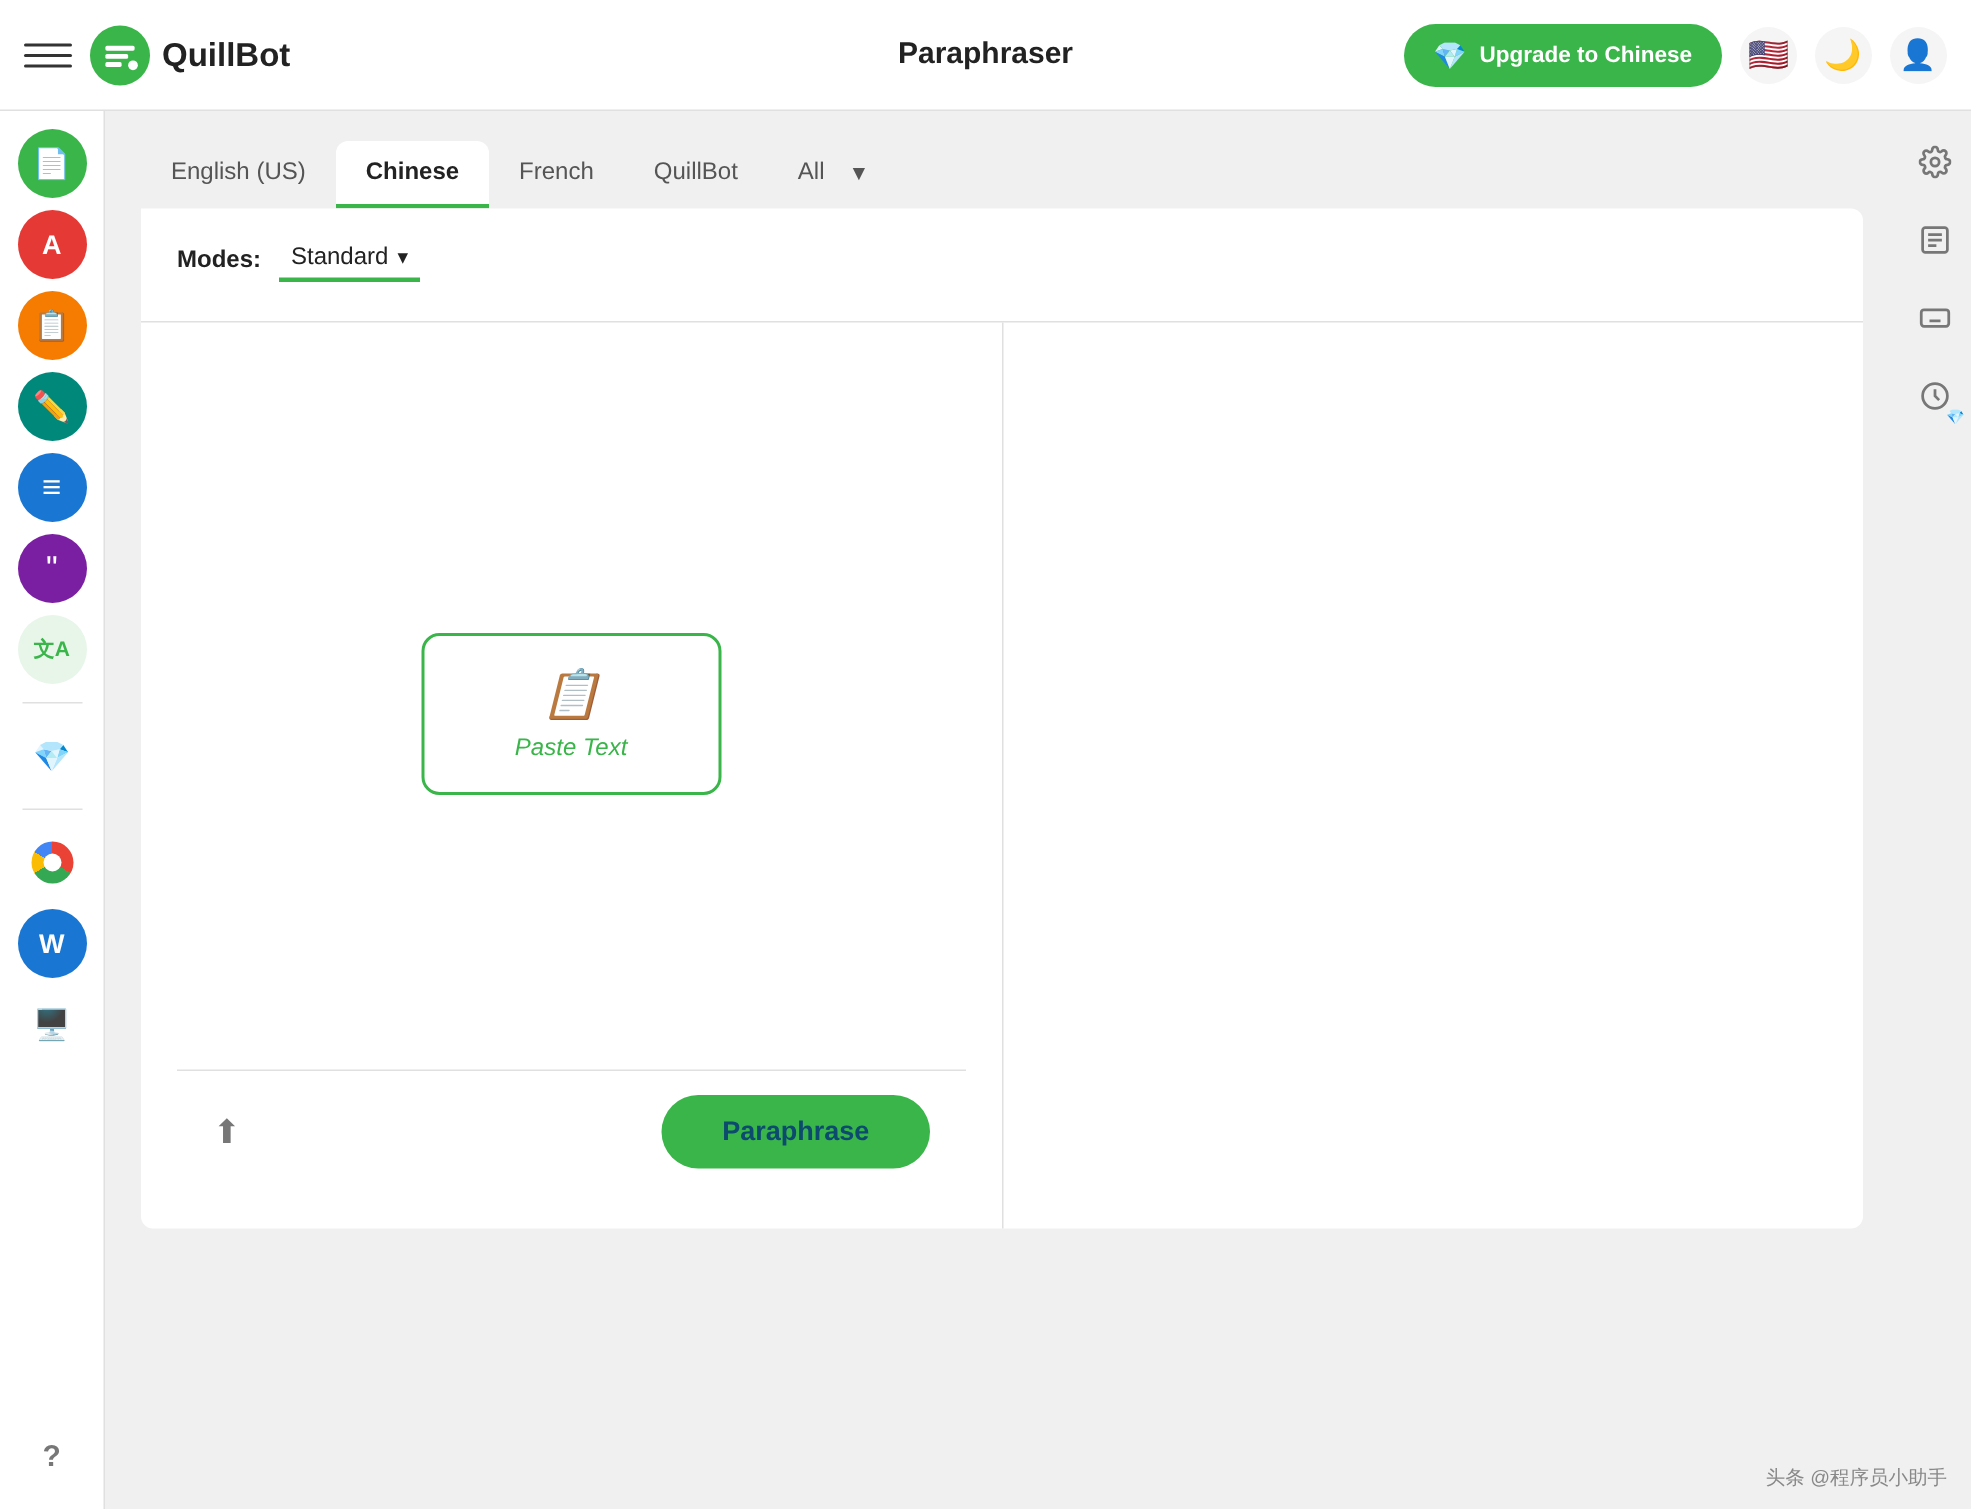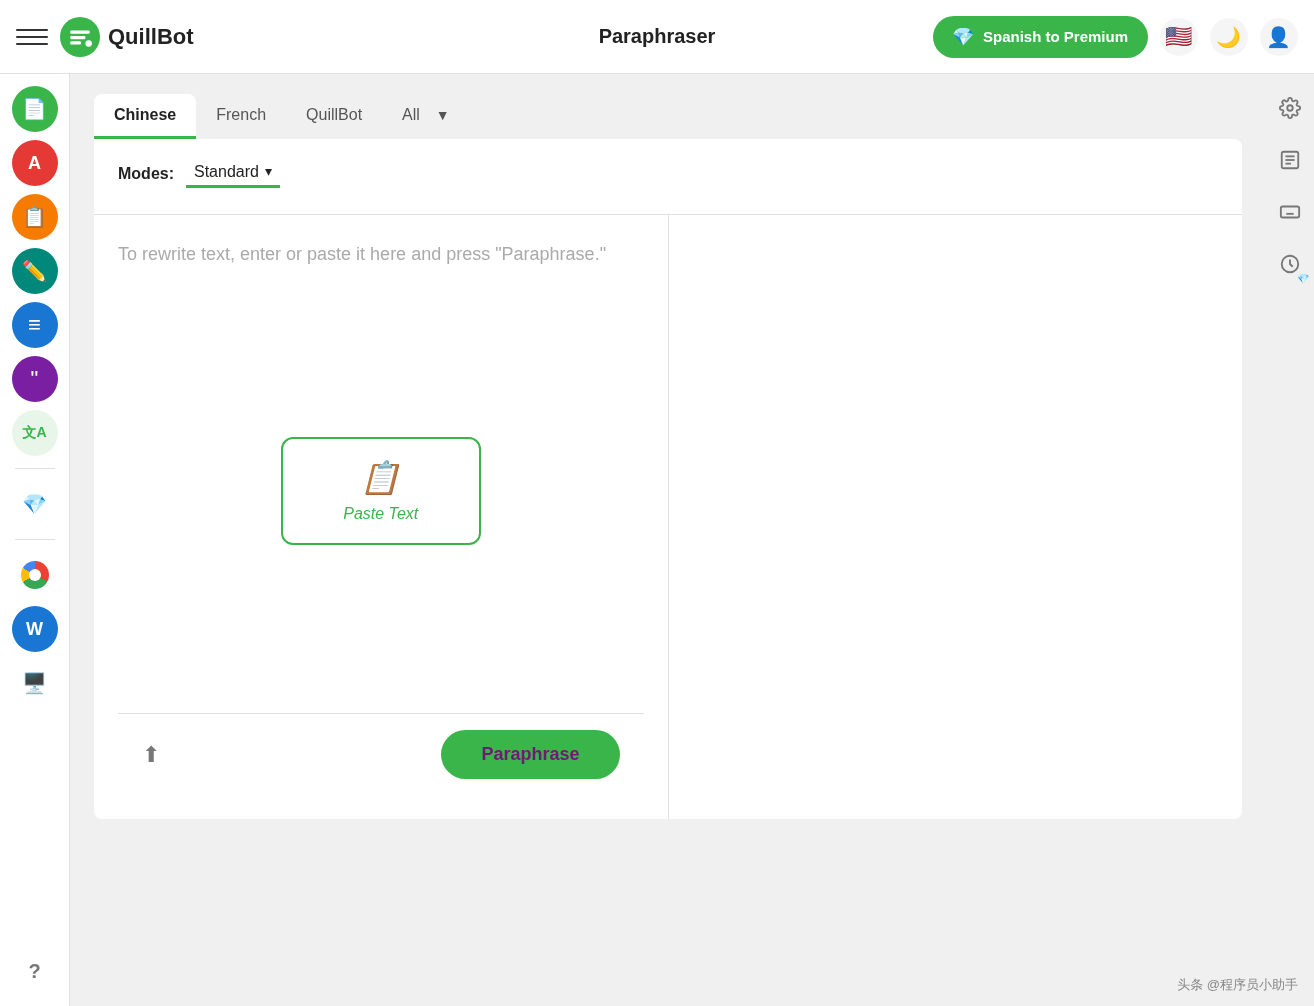--- a/index.html
+++ b/index.html
@@ -96,21 +96,21 @@
     }
     .paste-btn-icon { font-size: 32px; color: #3ab54a; }
 
     
     .editor-bottom {
       display: flex; align-items: center; justify-content: space-between;
       padding: 16px 24px; border-top: 1px solid #e0e0e0; margin-top: auto;
     }
     .upload-icon { font-size: 22px; color: #777; cursor: pointer; }
     .paraphrase-btn {
-      background: #3ab54a; color: #701a75; border: none; border-radius: 28px;
+      background: #3ab54a; color: #0c4a6e; border: none; border-radius: 28px;
       padding: 14px 40px; font-size: 18px; font-weight: 700; cursor: pointer;
     }
 
     
     .right-panel {
       width: 48px; background: #f0f0f0; display: flex; flex-direction: column;
       align-items: center; padding: 16px 0; gap: 16px; flex-shrink: 0;
     }
     .right-panel-icon { width: 36px; height: 36px; display: flex; align-items: center; justify-content: center; cursor: pointer; color: #777; font-size: 20px; position: relative; }
 
@@ -134,21 +134,21 @@
         <rect x="3" y="16" width="10" height="3" rx="1"></rect>
         <circle cx="20" cy="18" r="3" fill="white"></circle>
       </svg>
     </div>
     <span class="nav-logo-text">QuillBot</span>
   </div>
   <span class="nav-title">Paraphraser</span>
   <div class="nav-actions">
     <button class="upgrade-btn">
       <span class="diamond">💎</span>
-      <span>Spanish to Premium</span>
+      <span>Upgrade to Chinese</span>
     </button>
     <button class="nav-icon-btn">
       <span class="flag-icon">🇺🇸</span>
     </button>
     <button class="nav-icon-btn">
       <span>🌙</span>
     </button>
     <button class="nav-icon-btn">
       <span>👤</span>
     </button>
@@ -196,20 +196,23 @@
     <div class="sidebar-bottom">
       <div class="sidebar-item">
         <span style="font-size:20px;color:#777;font-weight:700;">?</span>
       </div>
     </div>
   </aside>
 
   <main class="content">
 
     <div class="lang-tabs">
+      <div class="lang-tab">
+        <span>English (US)</span>
+      </div>
       <div class="lang-tab active">
         <span>Chinese</span>
       </div>
       <div class="lang-tab">
         <span>French</span>
       </div>
       <div class="lang-tab">
         <span>QuillBot</span>
       </div>
       <div class="lang-tab lang-all">
@@ -224,21 +227,20 @@
         <span class="modes-label">Modes:</span>
         <div class="modes-select">
           <span>Standard</span>
           <span style="font-size:14px;">▾</span>
         </div>
       </div>
       <div class="modes-divider"></div>
 
       <div class="split-editor">
         <div class="editor-left">
-          <p class="editor-placeholder">To rewrite text, enter or paste it here and press "Paraphrase."</p>
           <div class="paste-btn-container">
             <button class="paste-btn">
               <span class="paste-btn-icon">📋</span>
               <span>Paste Text</span>
             </button>
           </div>
 
           <div class="editor-bottom">
             <span class="upload-icon">⬆</span>
             <button class="paraphrase-btn">Paraphrase</button>

